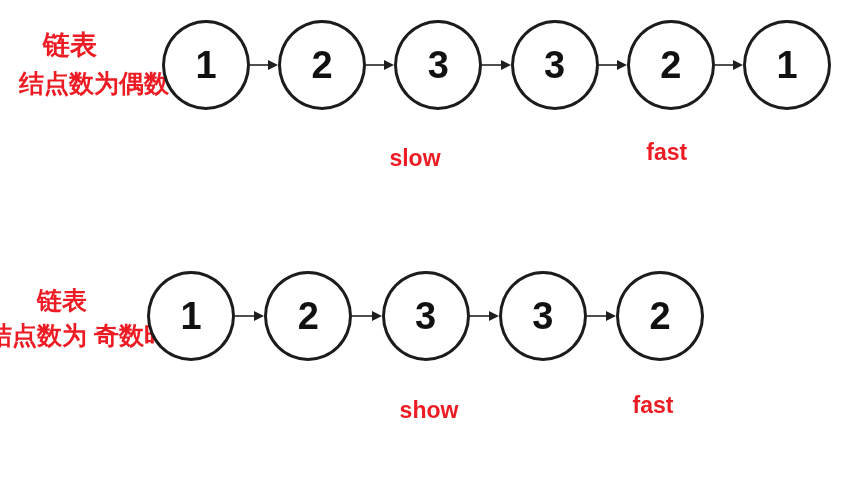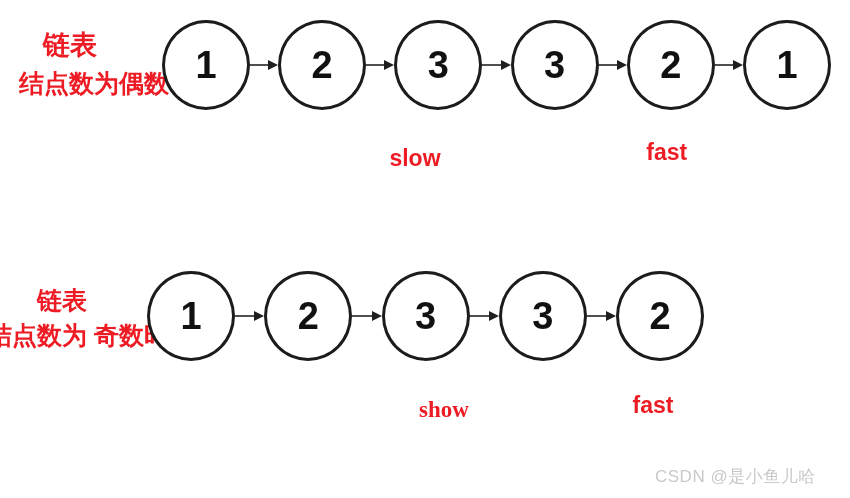--- a/index.html
+++ b/index.html
@@ -136,19 +136,18 @@
           <span class="node-value">3</span>
         </div>
         <div class="arrow" style="left: 469.5px; top: 315px; width: 20.25px;"></div>
         <div class="node" style="left: 498.75px; top: 271px; width: 88px; height: 90px;">
           <span class="node-value">3</span>
         </div>
         <div class="arrow" style="left: 586.75px; top: 315px; width: 20.25px;"></div>
         <div class="node" style="left: 616px; top: 271px; width: 88px; height: 90px;">
           <span class="node-value">2</span>
         </div>
-        <div class="pointer-label" style="left: 374px; top: 398px; font-family: Liberation Serif, serif;">show</div>
+        <div class="pointer-label" style="left: 359px; top: 398px;">show</div>
         <div class="pointer-label" style="left: 583px; top: 393px;">fast</div>
       </div>
   </section>
 
-  <div class="watermark">CSDN @是小鱼儿哈</div>
 </div>
 
 </body></html>

